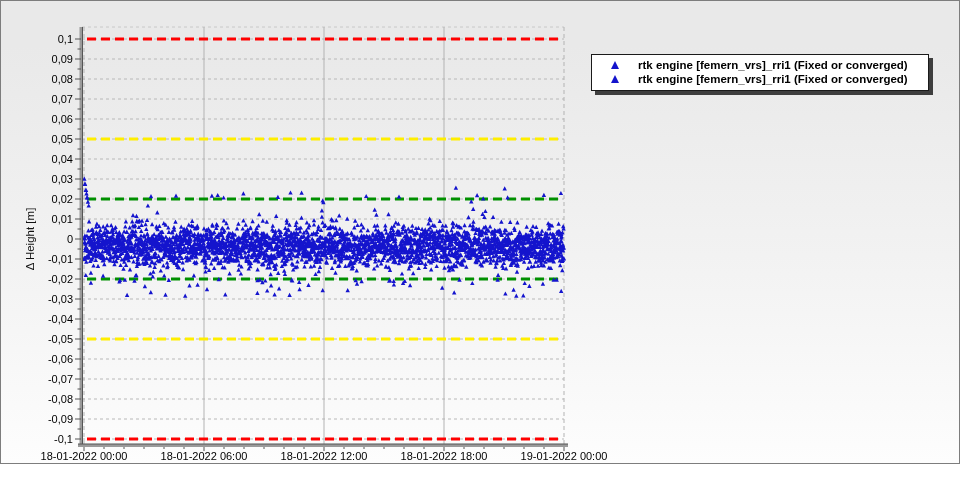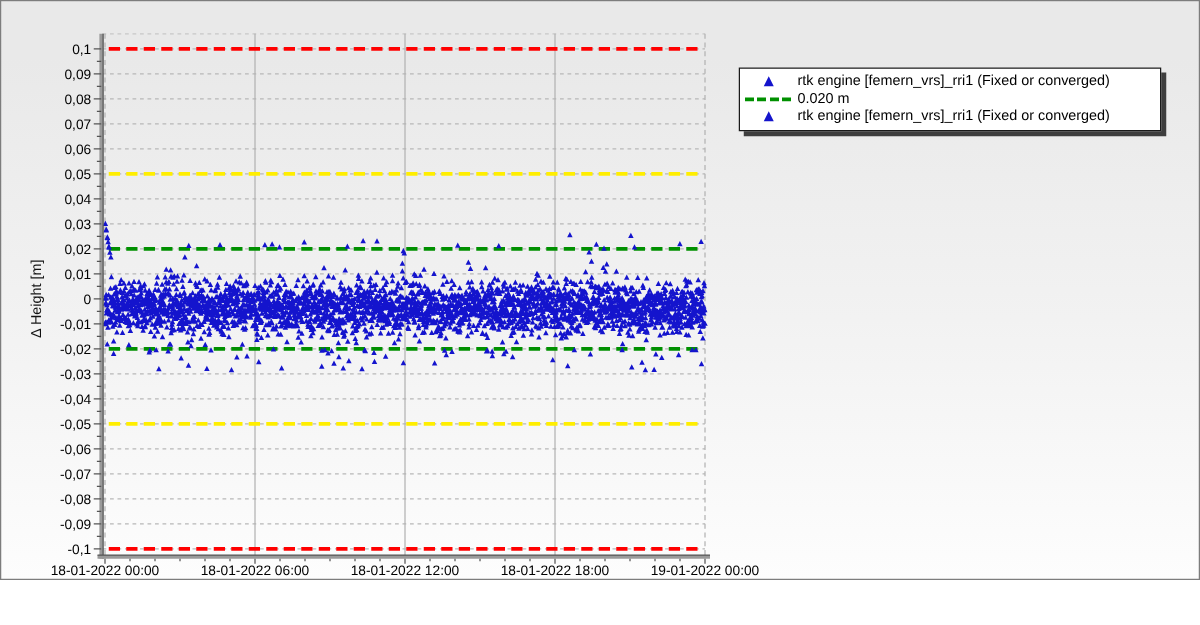--- a/index.html
+++ b/index.html
@@ -17,20 +17,21 @@
   .axis-title { position:absolute; font-size:11.5px; color:#111; white-space:nowrap; }
   #y-title { top:238px; left:29px; transform:translate(-50%,-50%) rotate(-90deg); }
   #x-title { top:465px; left:323px; transform:translateX(-50%); }
   #legend {
     position:absolute; left:590px; top:53px; width:338px;
     background:#fff;
     border:1px solid #1a1a1a;
     box-shadow:4px 4px 0 #3e3e3e;
     padding:3px 0 4px 0;
     box-sizing:border-box;
+    font-weight:bold;
   }
   .legend-row { display:flex; align-items:center; height:14px; }
   .legend-swatch { width:46px; display:flex; justify-content:center; align-items:center; flex:none; }
   .legend-tri {
     width:0; height:0;
     border-left:4.5px solid transparent;
     border-right:4.5px solid transparent;
     border-bottom:8px solid #1414cc;
   }
   .legend-dash { width:38px; height:3px; }
@@ -178,24 +179,18 @@
 
   <div id="legend">
       <div class="legend-row">
         <span class="legend-swatch">
           <span class="legend-tri" style="border-bottom-color: rgb(20, 20, 204);"></span>
         </span>
         <span class="legend-label">rtk engine [femern_vrs]_rri1 (Fixed or converged)</span>
       </div>
       <div class="legend-row">
         <span class="legend-swatch">
-          <span class="legend-dash" style="background: repeating-linear-gradient(90deg, rgb(0, 144, 0) 0px, rgb(0, 144, 0) 7px, transparent 7px, transparent 10px);"></span>
-        </span>
-        <span class="legend-label">0.020 m</span>
-      </div>
-      <div class="legend-row">
-        <span class="legend-swatch">
           <span class="legend-tri" style="border-bottom-color: rgb(20, 20, 204);"></span>
         </span>
         <span class="legend-label">rtk engine [femern_vrs]_rri1 (Fixed or converged)</span>
       </div>
     </div>
 </div>
 
 </body></html>

